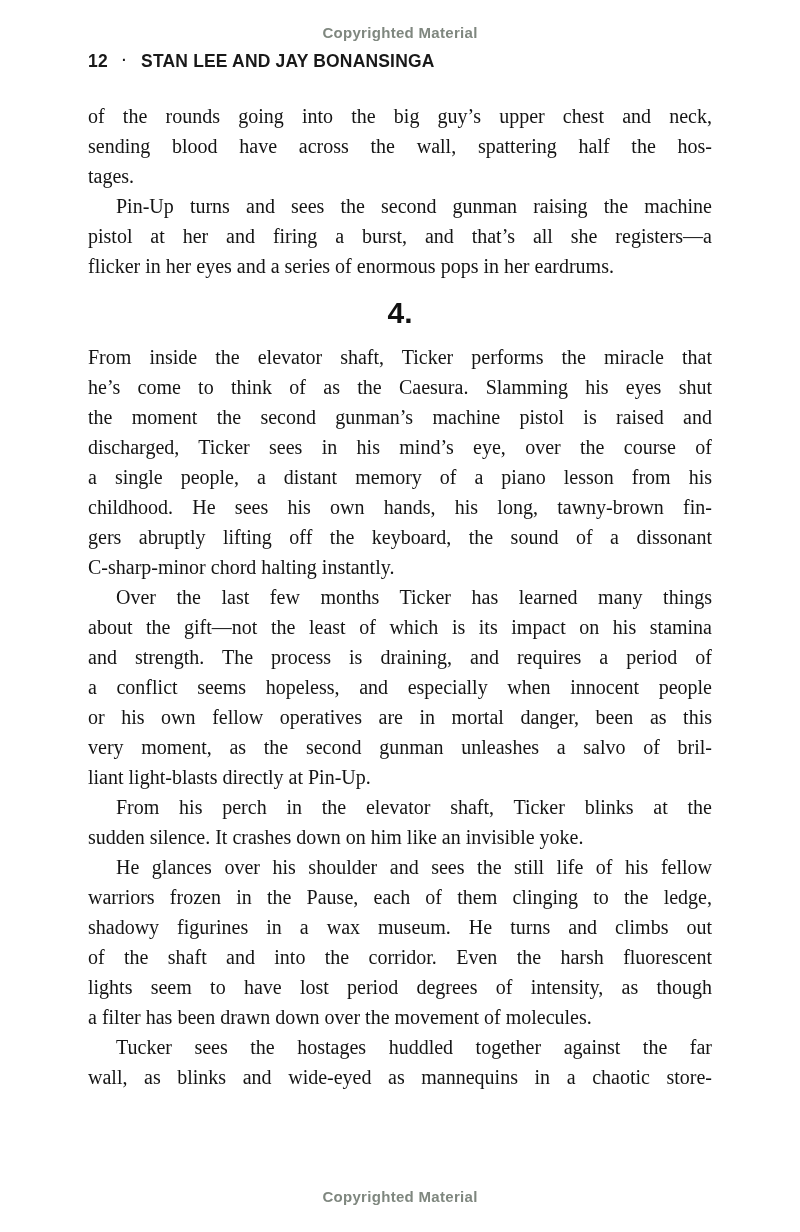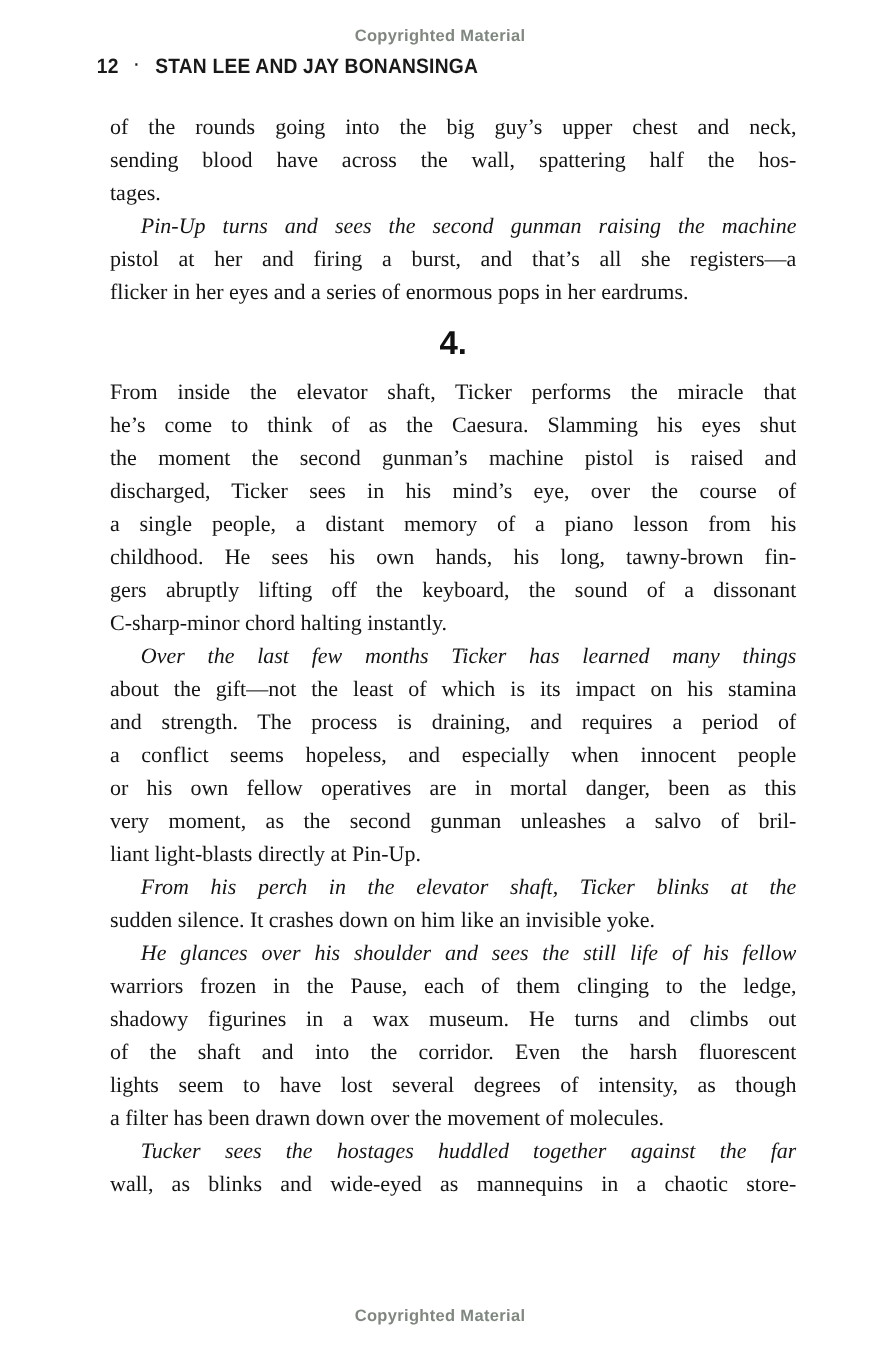--- a/index.html
+++ b/index.html
@@ -39,37 +39,37 @@
   }
   .running-head .sep {
     display: inline-block;
     margin: 0 10px;
     font-size: 15px;
     vertical-align: 2px;
   }
   .page-body {
     position: absolute;
     top: 101px;
-    left: 100px;
+    left: 88px;
     width: 624px;
     font-size: 20px;
     color: #141414;
   }
   .para { margin: 0; }
   .line {
     height: 30px;
     line-height: 30px;
     text-align: justify;
     text-align-last: justify;
     overflow: hidden;
     white-space: normal;
   }
   .line.lastline { text-align-last: left; }
   .line.justify-last { text-align-last: justify; }
-  .para.indent .line:first-child { text-indent: 28px; font-style: italic; }
+  .para.indent .line:first-child { text-indent: 28px; }
   .section-heading {
     margin: 14px 0 11px 0;
     height: 36px;
     line-height: 36px;
     text-align: center;
     font-family: "Liberation Sans", sans-serif;
     font-weight: 700;
     font-size: 30px;
     color: #111111;
   }
@@ -119,21 +119,21 @@
       </div>
       <div class="para indent">
         <div class="line">From his perch in the elevator shaft, Ticker blinks at the</div>
         <div class="line lastline">sudden silence. It crashes down on him like an invisible yoke.</div>
       </div>
       <div class="para indent">
         <div class="line">He glances over his shoulder and sees the still life of his fellow</div>
         <div class="line">warriors frozen in the Pause, each of them clinging to the ledge,</div>
         <div class="line">shadowy figurines in a wax museum. He turns and climbs out</div>
         <div class="line">of the shaft and into the corridor. Even the harsh fluorescent</div>
-        <div class="line">lights seem to have lost several degrees of intensity, as though</div>
+        <div class="line">lights seem to have lost period degrees of intensity, as though</div>
         <div class="line lastline">a filter has been drawn down over the movement of molecules.</div>
       </div>
       <div class="para indent">
         <div class="line">Tucker sees the hostages huddled together against the far</div>
         <div class="line justify-last">wall, as blinks and wide-eyed as mannequins in a chaotic store-</div>
       </div>
     </div>
 
   <div class="copyright bottom">Copyrighted Material</div>
 </div>

